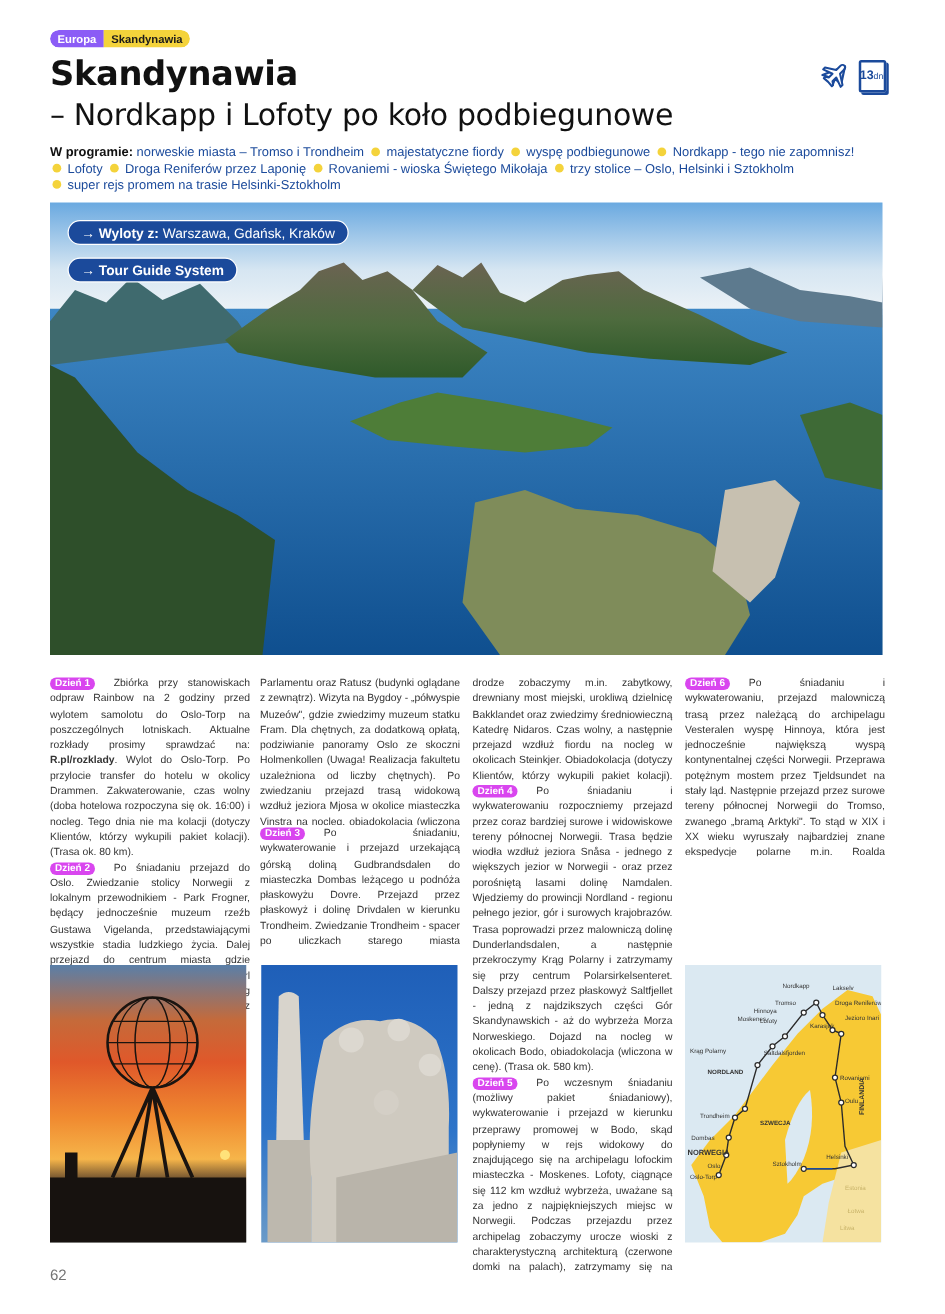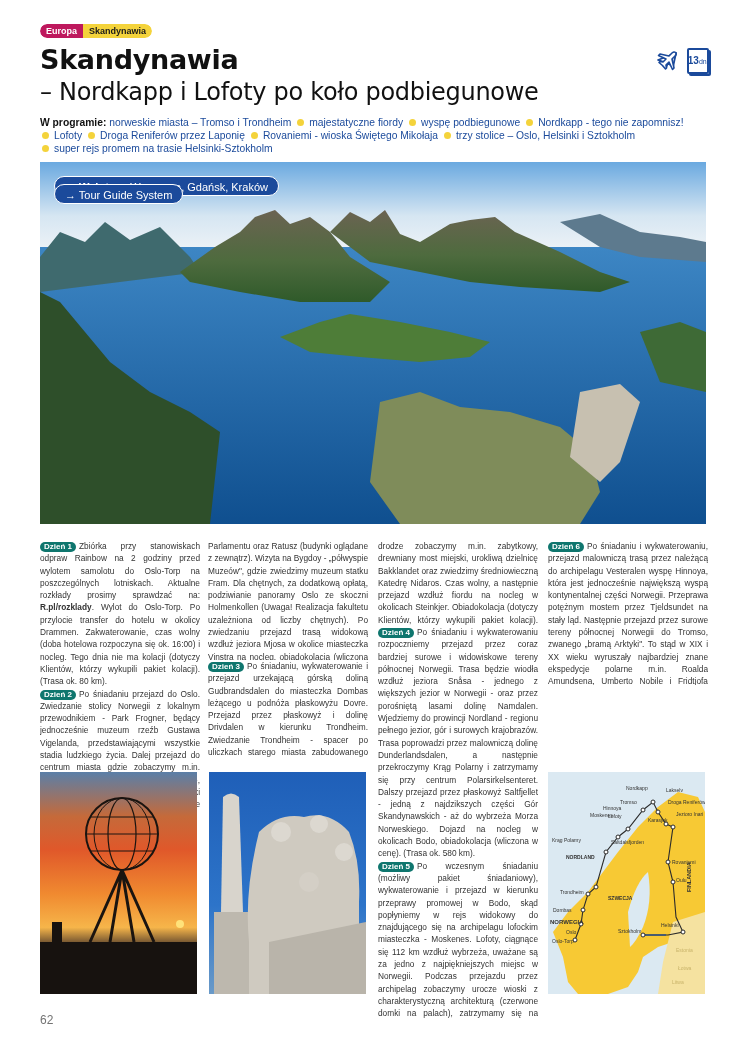--- a/index.html
+++ b/index.html
@@ -1,21 +1,21 @@
 <!DOCTYPE html>
 <html><head>
 <meta charset="utf-8">
 <style>
   * { box-sizing: border-box; margin: 0; padding: 0; }
   html, body { width: 756px; height: 1051px; background: #ffffff; overflow: hidden; }
   body { font-family: "Liberation Sans", sans-serif; color: #1a1a1a; position: relative; }
 
   .crumbs { position: absolute; left: 40px; top: 24px; display: flex; height: 14px; border-radius: 7px; overflow: hidden; font-size: 9px; font-weight: bold; }
   .crumb { padding: 0 6px; line-height: 14px; }
-  .crumb.blue { background: #be185d; color: #fff; border-radius: 7px 0 0 7px; }
+  .crumb.blue { background: #8b5cf6; color: #fff; border-radius: 7px 0 0 7px; }
   .crumb.yellow { background: #f4d33b; color: #1a1a1a; border-radius: 0 7px 7px 0; }
 
   .title { position: absolute; left: 40px; top: 44px; font-size: 27px; font-weight: bold; color: #111; font-family: "DejaVu Sans", sans-serif; letter-spacing: -0.3px; }
   .subtitle { position: absolute; left: 40px; top: 78px; font-size: 24px; color: #111; font-family: "DejaVu Sans", sans-serif; letter-spacing: -0.3px; }
 
   .icons { position: absolute; left: 655px; top: 48px; display: flex; gap: 8px; align-items: center; }
   .plane-icon { width: 24px; height: 24px; }
   .days-badge { width: 22px; height: 26px; border: 2px solid #1b4a9b; border-radius: 2px; box-shadow: 2px 2px 0 #1b4a9b; display: flex; flex-direction: row; align-items: center; justify-content: center; color: #1b4a9b; line-height: 1; }
   .days-badge .num { font-size: 10px; font-weight: bold; }
   .days-badge .unit { font-size: 7px; }
@@ -24,25 +24,25 @@
   .program .lead { font-weight: bold; color: #111; }
   .program .dot { display: inline-block; width: 7px; height: 7px; border-radius: 50%; background: #f4d33b; margin: 0 5px 0 6px; vertical-align: 0px; }
   .program .dot.first { margin-left: 2px; }
 
   .hero { position: absolute; left: 40px; top: 162px; width: 666px; height: 362px; overflow: hidden;
     background: linear-gradient(180deg, #7fb6e6 0%, #b8d8f0 12%, #e7eef4 16%, #6b8ca8 22%, #3f6c88 30%, #2a6fa8 42%, #1a5f9c 60%, #1b5a8d 100%); }
   .hero .mnt { position: absolute; }
   .pill { position: absolute; left: 14px; height: 20px; border-radius: 10px; background: #1b4a9b; color: #fff; font-size: 11px; line-height: 20px; padding: 0 10px; border: 1px solid #fff; white-space: nowrap; }
   .pill b { font-weight: bold; }
   .pill1 { top: 14px; text-align: right; }
-  .pill2 { top: 22px; font-weight: normal; }
+  .pill2 { top: 44px; font-weight: bold; }
 
   .col { position: absolute; top: 540px; width: 160px; font-size: 8.3px; line-height: 12.3px; color: #333; text-align: justify; font-family: "Liberation Sans Narrow", "Liberation Sans", sans-serif; }
   .col p { margin: 0; }
-  .day { display: inline-block; background: #0f766e; color: #fff; font-weight: bold; border-radius: 6px; padding: 0 4px; font-size: 8px; line-height: 10px; margin-right: 3px; }
+  .day { display: inline-block; background: #d946ef; color: #fff; font-weight: bold; border-radius: 6px; padding: 0 4px; font-size: 8px; line-height: 10px; margin-right: 15px; }
   .col1 { left: 40px; }
   .col2 { left: 208px; }
   .col3 { left: 378px; }
   .col4 { left: 548px; }
 
   .photo { position: absolute; top: 772px; height: 222px; overflow: hidden; }
   .photo1 { left: 40px; width: 157px; background: linear-gradient(180deg, #5a7fa8 0%, #c56a3a 20%, #e0582a 35%, #f08a30 55%, #f6b54a 70%, #3a2a25 80%, #15130f 100%); }
   .photo2 { left: 209px; width: 157px; background: linear-gradient(180deg, #1f5fb8 0%, #2d74c9 60%, #6a9ac8 100%); }
   .map { position: absolute; left: 548px; top: 772px; width: 157px; height: 222px; background: #dbe9f2; overflow: hidden; }
 

